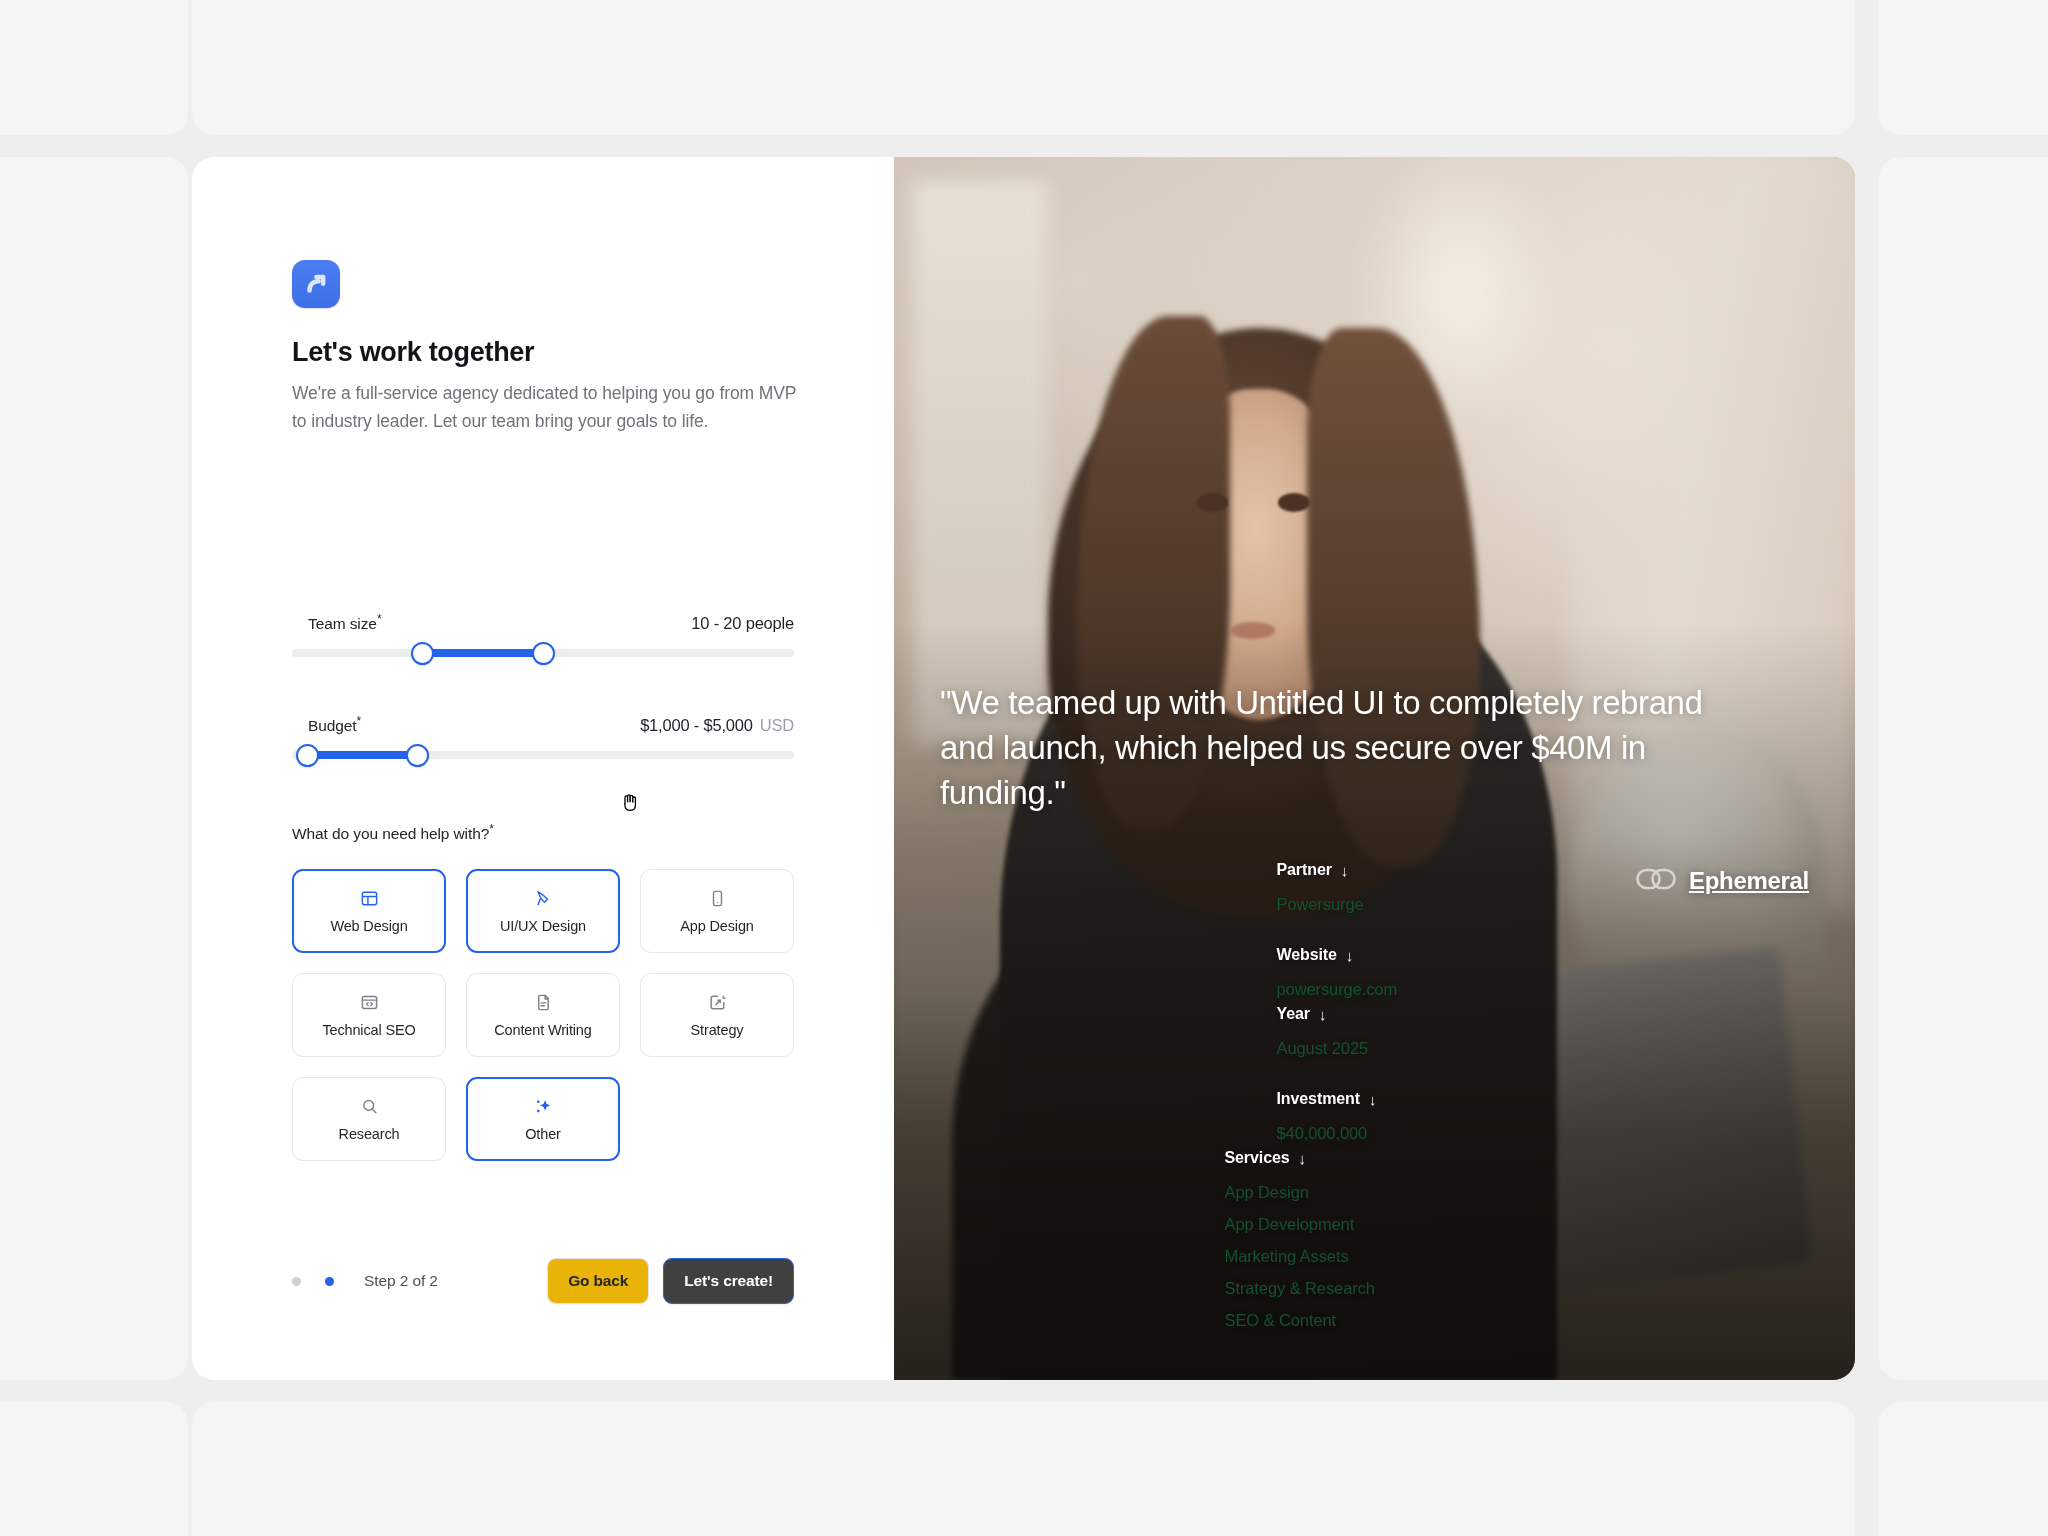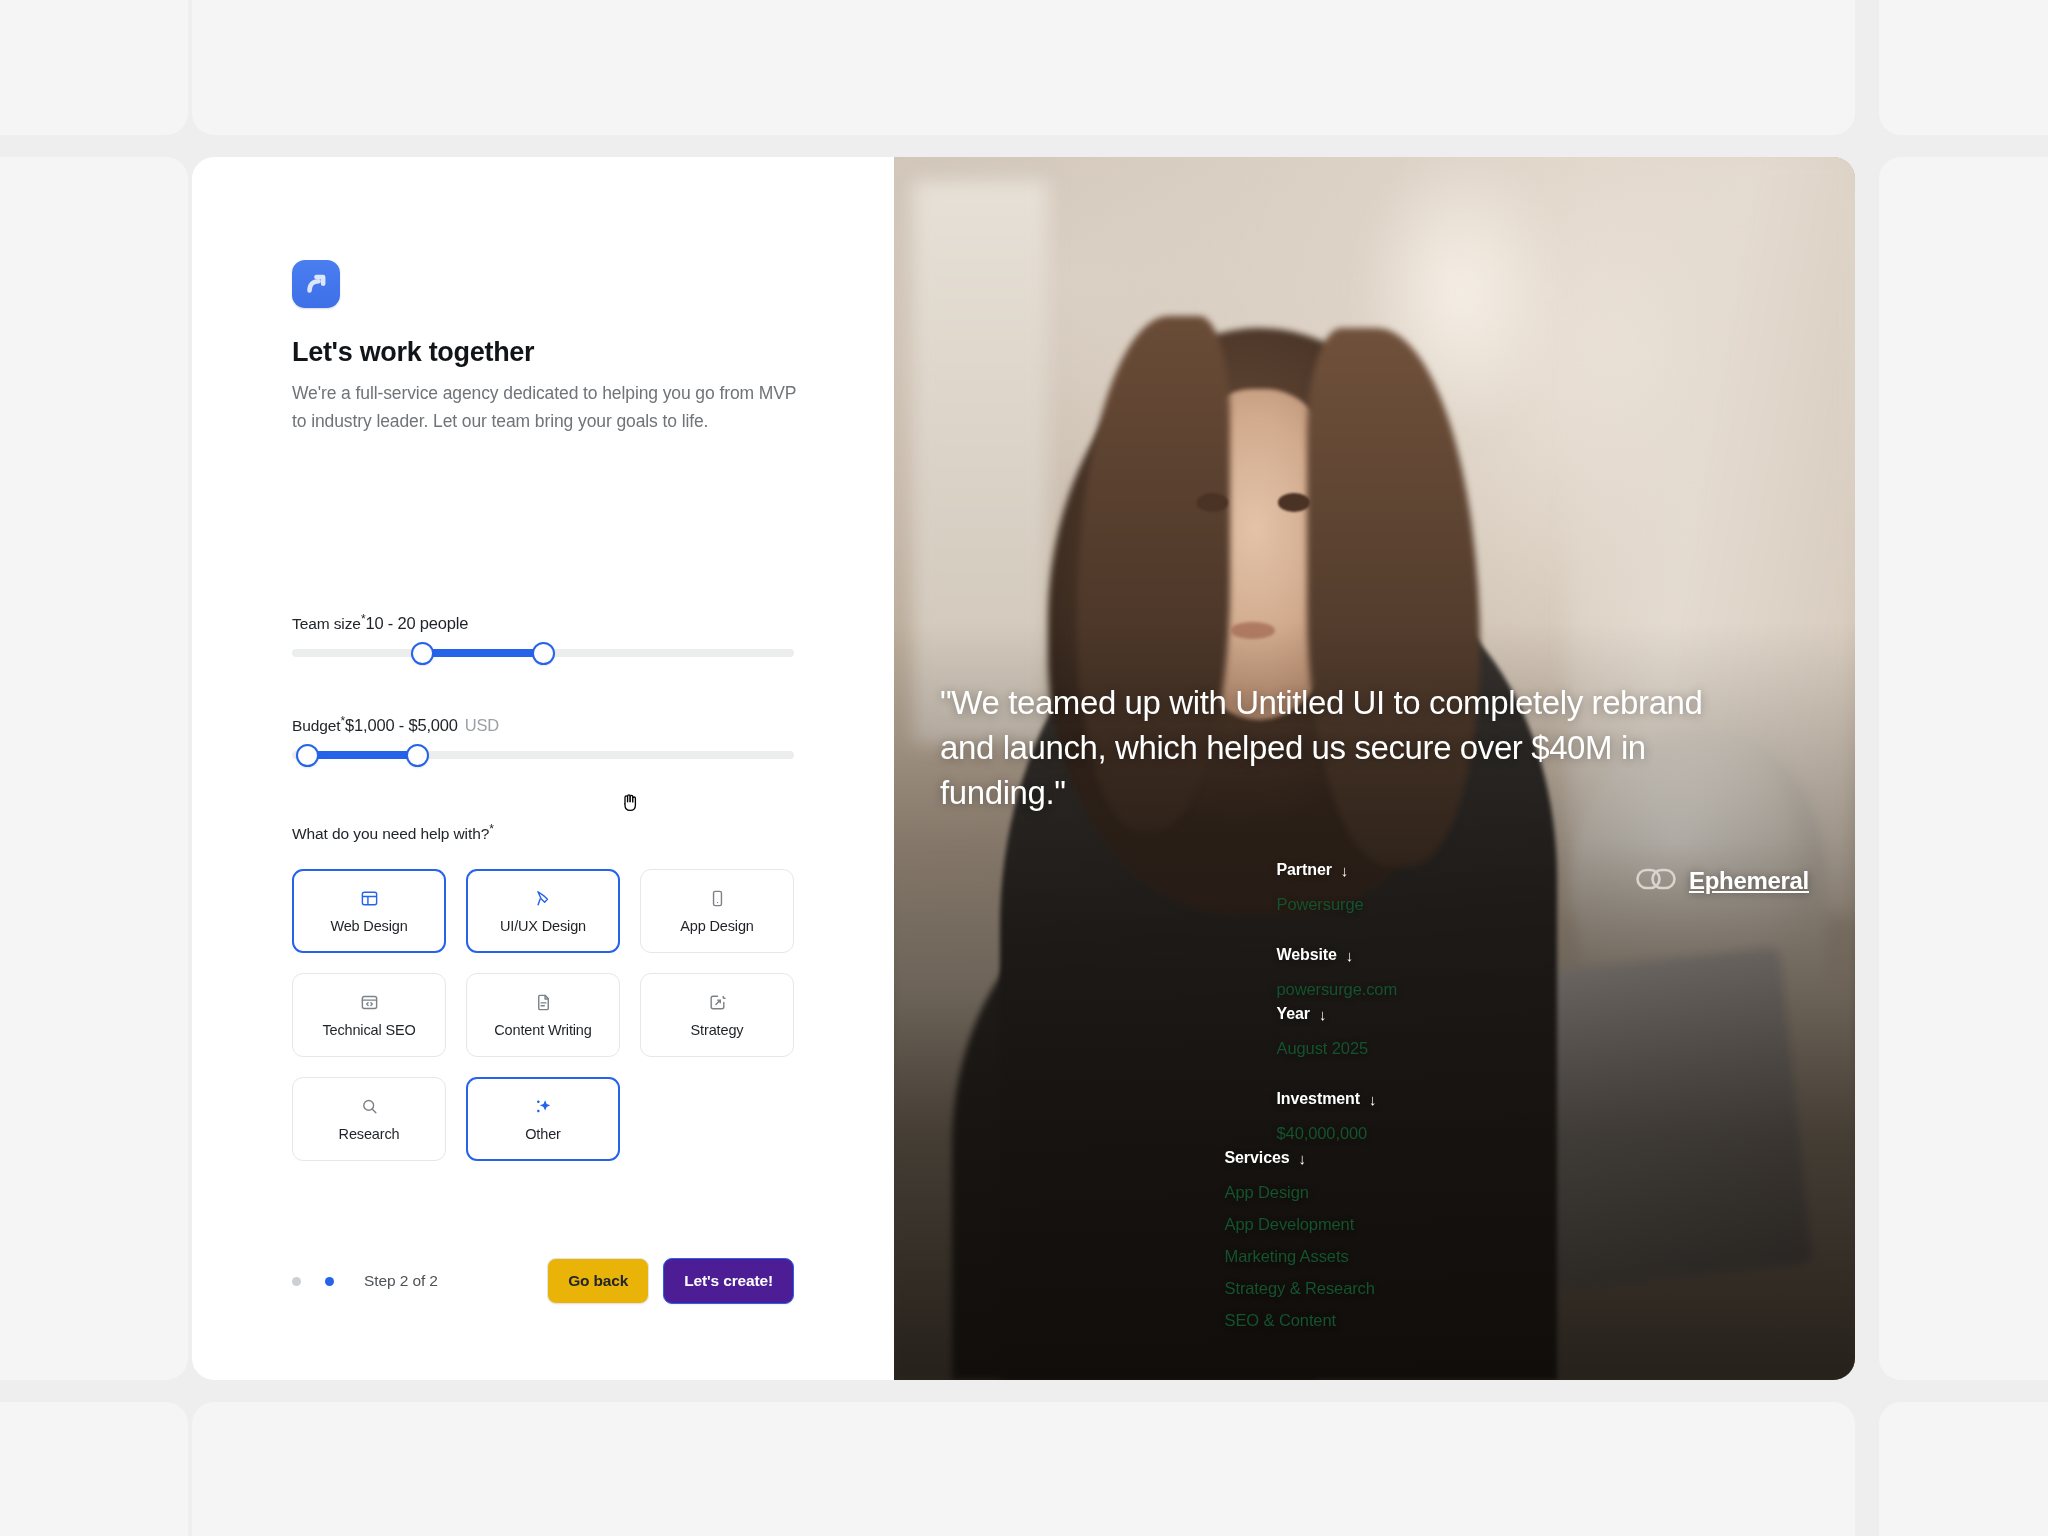--- a/index.html
+++ b/index.html
@@ -60,22 +60,23 @@
   .subtitle {
     position: absolute; left: 0; top: 222px;
     width: 510px;
     font-size: 17.5px; line-height: 28px;
     color: #6f7478; letter-spacing: -0.1px;
   }
 
   
   .field { position: absolute; left: 0; width: 502px; }
   .field-row {
-    display: flex; align-items: baseline; 
+    display: flex; align-items: baseline; justify-content: space-between;
     margin-bottom: 16px;
+    margin-left: 16px;
   }
   .field-label { font-size: 15.5px; font-weight: 500; color: #22262a; letter-spacing: -.1px; }
   .field-label sup { font-size: 12px; color: #22262a; }
   .field-value { font-size: 16.5px; color: #1f2327; letter-spacing: -.2px; }
   .field-value .unit { color: #9aa0a6; margin-left: 7px; }
 
   .track {
     position: relative;
     height: 8px; border-radius: 4px;
     background: #eceded;
@@ -133,21 +134,21 @@
   .step-text { font-size: 15.5px; color: #4d5257; margin-left: 6px; letter-spacing: -.1px; }
   .btns { display: flex; align-items: center; gap: 14px; }
   .btn {
     border-radius: 9px;
     font-size: 15.5px; font-weight: 600; letter-spacing: -.15px;
     padding: 0 20px; height: 46px;
     display: flex; align-items: center; justify-content: center;
     cursor: pointer;
   }
   .btn-secondary { background: #eab308; border: 1px solid #e2e4e6; color: #22262a; box-shadow: 0 1px 2px rgba(16,24,40,.05); }
-  .btn-primary { background: #4c1d95; border: 1px solid #2563eb; color: #fff; box-shadow: 0 1px 2px rgba(16,24,40,.06); }
+  .btn-primary { background: #404040; border: 1px solid #2563eb; color: #fff; box-shadow: 0 1px 2px rgba(16,24,40,.06); }
 
   
   .pane-right {
     position: relative;
     flex: 1 1 auto;
     overflow: hidden;
     background: #b8a694;
   }
   .photo { position: absolute; inset: 0; }
   

